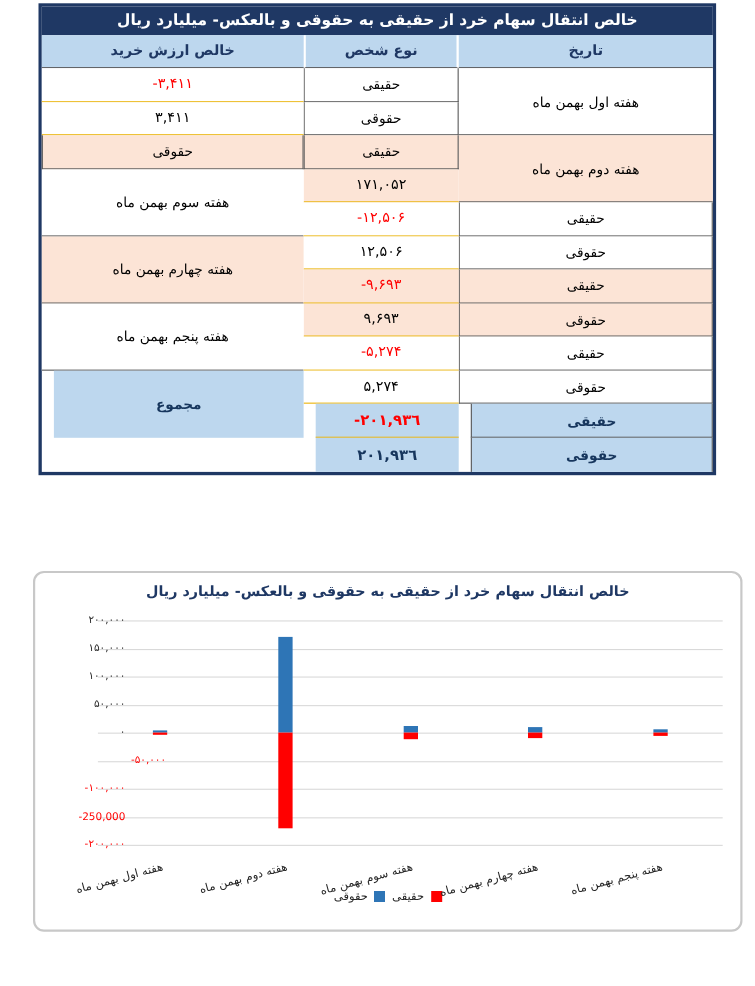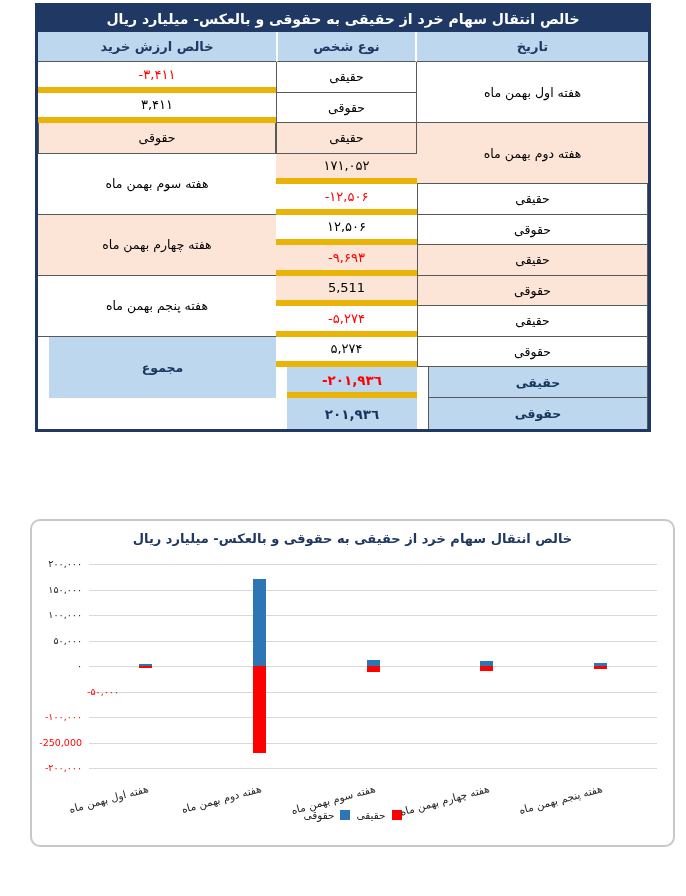--- a/index.html
+++ b/index.html
@@ -8,35 +8,35 @@
 
   
   .stats-table{position:absolute;left:35px;top:3px;width:616px;border:3px solid #1F3864;box-sizing:border-box;direction:rtl;}
   .t-title{background:#1F3864;color:#fff;font-weight:bold;font-size:14px;height:26px;display:flex;align-items:center;justify-content:center;}
   .t-grid{display:grid;grid-template-columns:231px 141px 238px;grid-template-rows:30px repeat(10,30.5px) 31px 31px;direction:rtl;}
   .cell{display:flex;align-items:center;justify-content:center;box-sizing:border-box;font-size:12.5px;color:#000;}
   .th{background:#BDD7EE;color:#1F3864;font-weight:bold;font-size:13px;border-bottom:1px solid #595959;}
   .th.mid{border-left:2px solid #fff;border-right:2px solid #fff;}
   .c-date{border-bottom:1px solid #595959;font-size:12.5px;}
   .c-type{border-left:1px solid #595959;border-right:1px solid #595959;border-bottom:1px solid #595959;}
-  .c-val{border-bottom:6px solid #eab308;direction:ltr;unicode-bidi:embed;font-size:13px;}
+  .c-val{border-bottom:1px solid #eab308;direction:ltr;unicode-bidi:embed;font-size:13px;}
   .neg{color:#FF0000;}
   .bg-pink{background:#FCE4D6;}
   .bg-white{background:#fff;}
   .bg-total{background:#BDD7EE;font-weight:bold;}
   .bg-total.c-val{font-size:13.5px;}
   .bg-total,.bg-total.c-type,.bg-total.c-date{color:#17365D;margin-left:11px;}
   .bg-total.neg{color:#FF0000;}
   .lastrow{border-bottom:none !important;}
 
   
   .chart-box{position:absolute;left:30px;top:519px;width:645px;height:328px;border:2px solid #C8C8C8;border-radius:10px;box-sizing:border-box;background:#fff;}
   .c-title{position:absolute;left:0;right:0;top:10px;text-align:center;color:#1F3864;font-weight:bold;font-size:13px;direction:rtl;}
   .gridline{position:absolute;height:1px;background:#D9D9D9;}
-  .ytick{position:absolute;width:50px;text-align:right;font-size:9.5px;color:#262626;direction:ltr;}
+  .ytick{position:absolute;width:50px;text-align:right;font-size:9.5px;color:#262626;direction:ltr;margin-left:32px;}
   .ytick.neg{color:#FF0000;}
   .bar{position:absolute;width:13px;}
   .xlabel{position:absolute;width:130px;text-align:right;font-size:10.5px;color:#262626;direction:rtl;transform:rotate(-15deg);transform-origin:right center;white-space:nowrap;}
   .legend{position:absolute;left:0;right:0;top:288px;display:flex;direction:ltr;justify-content:center;align-items:center;gap:6px;font-size:10.5px;color:#262626;}
   .swatch{width:10px;height:10px;display:inline-block;}
 
   
   .footnote{position:absolute;right:26px;top:841px;direction:rtl;font-size:12.5px;color:#262626;}
   .star{color:#C00000;font-size:11px;margin-left:4px;}
 </style>
@@ -62,21 +62,21 @@
         <div class="cell c-val bg-pink">۱۷۱,۰۵۲</div>
         <div class="cell c-date bg-white" style="grid-row: span 2;">هفته سوم بهمن ماه</div>
         <div class="cell c-type bg-white">حقیقی</div>
         <div class="cell c-val bg-white neg">-۱۲,۵۰۶</div>
         <div class="cell c-type bg-white">حقوقی</div>
         <div class="cell c-val bg-white">۱۲,۵۰۶</div>
         <div class="cell c-date bg-pink" style="grid-row: span 2;">هفته چهارم بهمن ماه</div>
         <div class="cell c-type bg-pink">حقیقی</div>
         <div class="cell c-val bg-pink neg">-۹,۶۹۳</div>
         <div class="cell c-type bg-pink">حقوقی</div>
-        <div class="cell c-val bg-pink">5,511</div>
+        <div class="cell c-val bg-pink">۹,۶۹۳</div>
         <div class="cell c-date bg-white" style="grid-row: span 2;">هفته پنجم بهمن ماه</div>
         <div class="cell c-type bg-white">حقیقی</div>
         <div class="cell c-val bg-white neg">-۵,۲۷۴</div>
         <div class="cell c-type bg-white">حقوقی</div>
         <div class="cell c-val bg-white">۵,۲۷۴</div>
         <div class="cell c-date bg-total lastrow" style="grid-row: span 2; font-weight: bold;">مجموع</div>
         <div class="cell c-type bg-total">حقیقی</div>
         <div class="cell c-val bg-total neg">-٢٠١,٩٣٦</div>
         <div class="cell c-type bg-total lastrow">حقوقی</div>
         <div class="cell c-val bg-total lastrow">٢٠١,٩٣٦</div>

